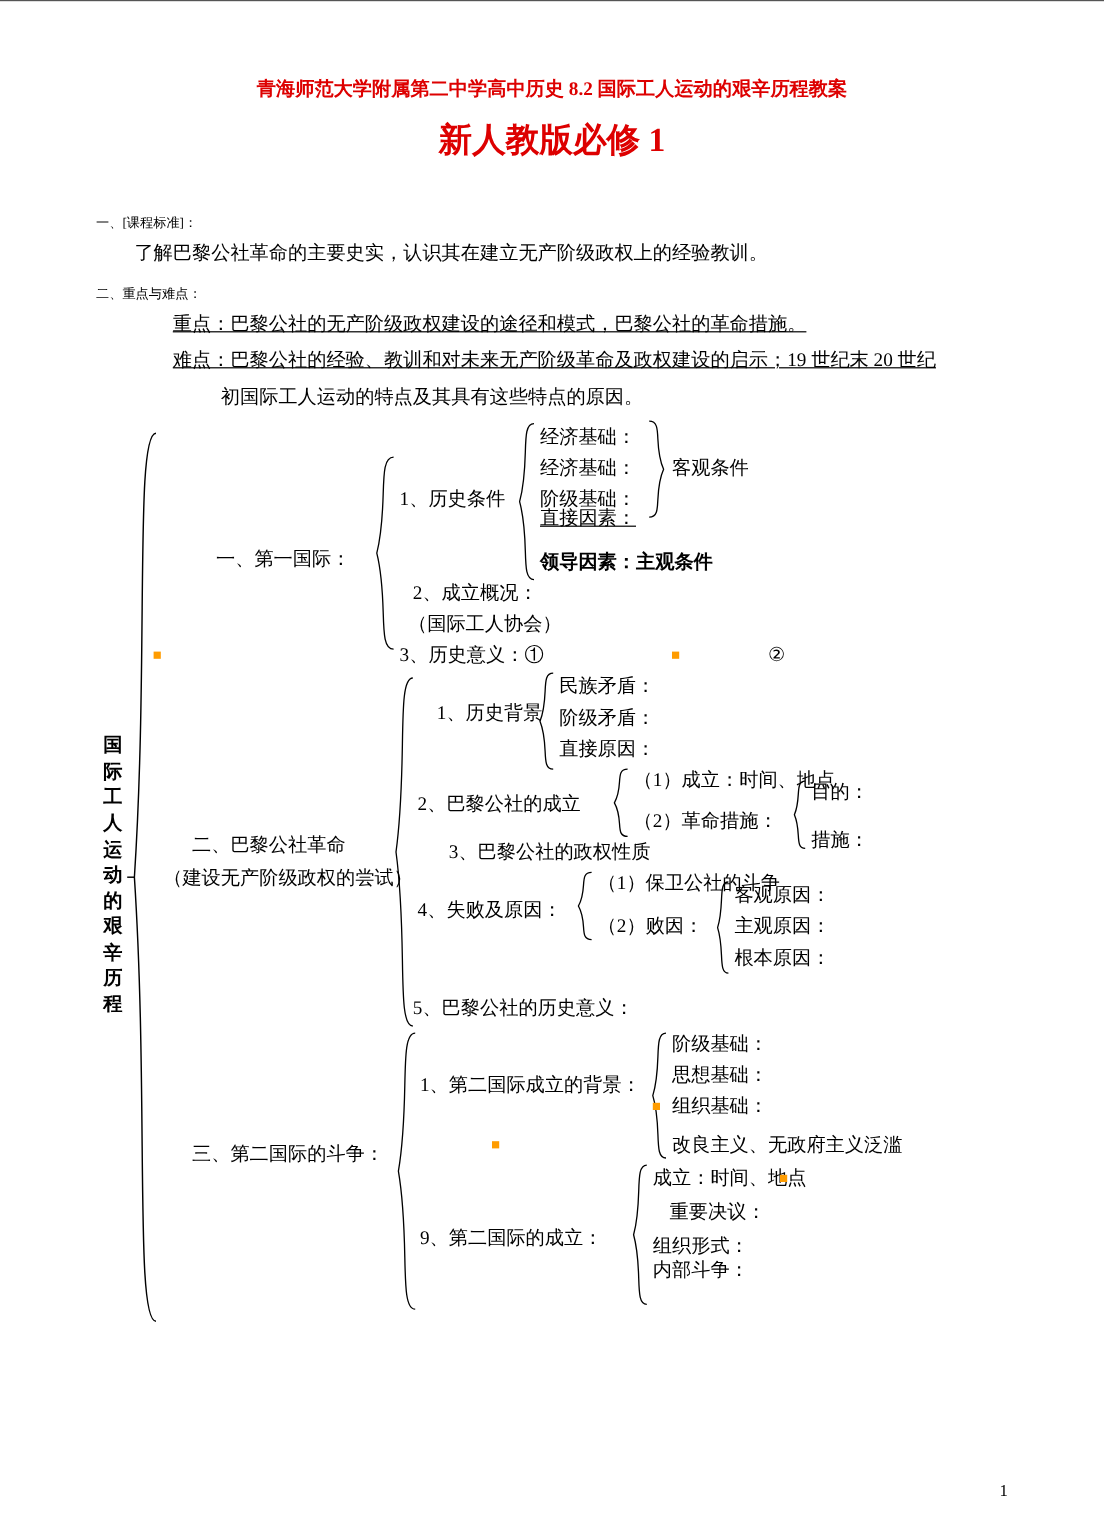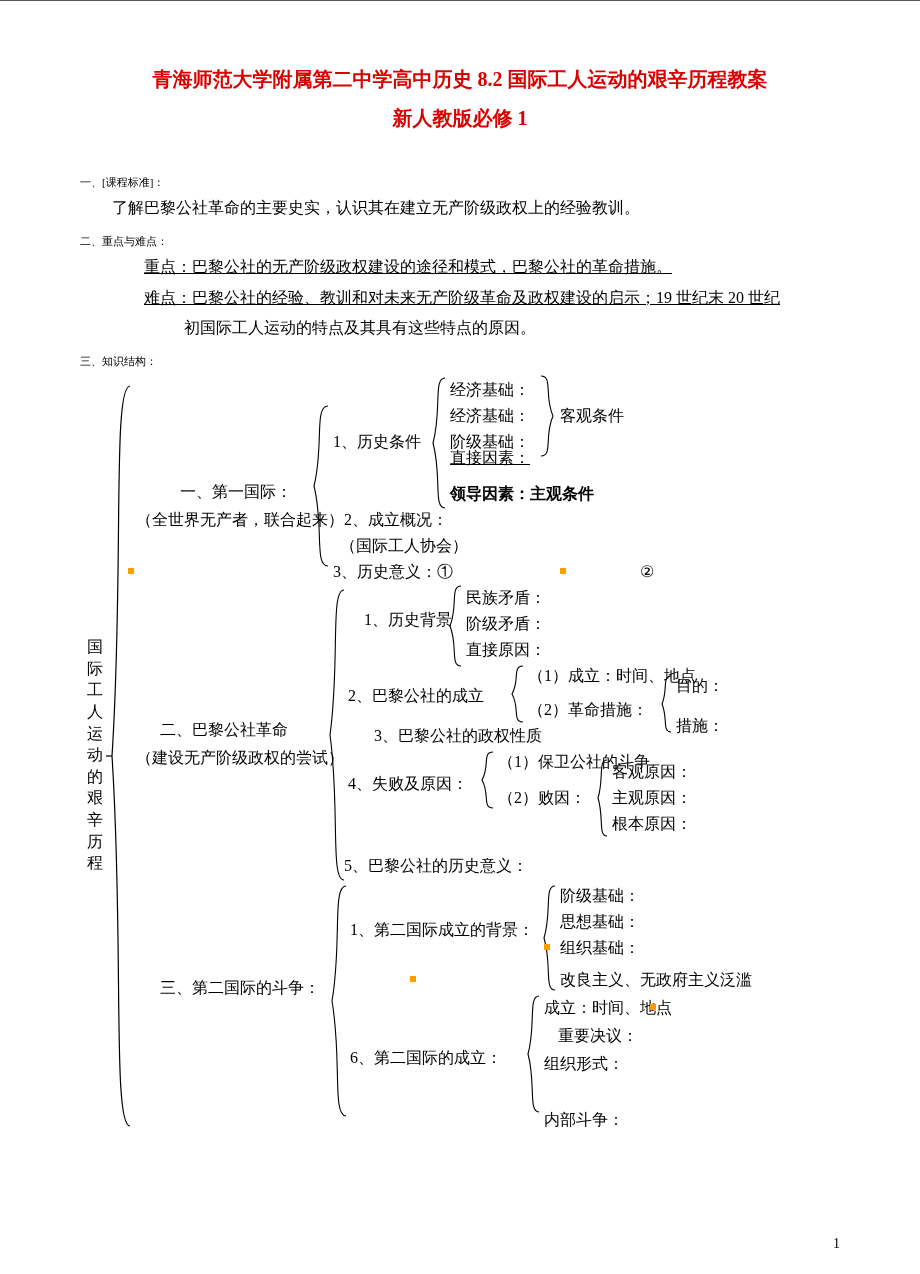--- a/index.html
+++ b/index.html
@@ -15,28 +15,28 @@
     width: 920px;
     min-height: 1274px;
     position: relative;
     padding: 60px 80px 30px 80px;
     box-sizing: border-box;
     border-top: 1px solid #555;
   }
   .title-main {
     color: #d00;
     font-weight: bold;
-    font-size: 20px;
+    font-size: 16px;
     text-align: center;
     line-height: 1.8;
   }
   .title-sub {
     color: #d00;
     font-weight: bold;
-    font-size: 20px;
+    font-size: 28px;
     text-align: center;
     margin-top: 8px;
     margin-bottom: 40px;
   }
   .section-head {
     font-weight: normal;
     font-size: 11px;
     margin-top: 8px;
     line-height: 1.9;
   }
@@ -60,21 +60,22 @@
     height: 760px;
     margin-top: 4px;
   }
   .vertical-label {
     position: absolute;
     left: 6px;
     top: 260px;
     width: 18px;
     font-size: 16px;
     line-height: 1.35;
-    text-align: center;
+    text-align: left;
+    font-weight: bold;
   }
   .brace {
     position: absolute;
     overflow: visible;
   }
   .item {
     position: absolute;
     line-height: 1.8;
     white-space: nowrap;
     font-size: 16px;
@@ -101,33 +102,31 @@
   <div class="title-sub">新人教版必修 1</div>
 
   <div class="section-head">一、[课程标准]：</div>
   <div class="indent1">了解巴黎公社革命的主要史实，认识其在建立无产阶级政权上的经验教训。</div>
 
   <div class="section-head">二、重点与难点：</div>
   <div class="indent2">重点：巴黎公社的无产阶级政权建设的途径和模式，巴黎公社的革命措施。</div>
   <div class="indent2">难点：巴黎公社的经验、教训和对未来无产阶级革命及政权建设的启示；19 世纪末 20 世纪</div>
   <div class="indent2a">初国际工人运动的特点及其具有这些特点的原因。</div>
 
-  <div class="section-head">三、知识结构：</div>
 
   <div class="outline-wrap">
 
     <div class="vertical-label">国际工人运动的艰辛历程</div>
 
     <svg class="brace" style="left:26px; top:10px;" width="30" height="740" viewBox="0 0 30 740">
       <path d="M24,0 C6,0 18,185 6,370 C18,555 6,740 24,740" stroke="#000" fill="none" stroke-width="1.2"></path>
       <path d="M6,370 C2,370 2,370 0,370" stroke="#000" fill="none" stroke-width="1.2"></path>
     </svg>
 
     <div class="item" style="left:100px; top:102px;">一、第一国际：</div>
-    <div class="item" style="left:56px; top:130px;">（全世界无产者，联合起来）</div>
 
     <svg class="brace" style="left:230px; top:30px;" width="22" height="160" viewBox="0 0 22 160">
       <path d="M18,0 C4,0 14,40 4,80 C14,120 4,160 18,160" stroke="#000" fill="none" stroke-width="1.1"></path>
     </svg>
 
     <div class="item" style="left:253px; top:52px;">1、历史条件</div>
     <svg class="brace" style="left:350px; top:2px;" width="18" height="130" viewBox="0 0 18 130">
       <path d="M15,0 C3,0 12,32 3,65 C12,98 3,130 15,130" stroke="#000" fill="none" stroke-width="1.1"></path>
     </svg>
     <div class="item" style="left:370px; top:0px;">经济基础：</div>
@@ -202,27 +201,27 @@
       <path d="M13,0 C2,0 10,26 2,52 C10,78 2,104 13,104" stroke="#000" fill="none" stroke-width="1.1"></path>
     </svg>
     <div class="item" style="left:480px; top:506px;">阶级基础：</div>
     <div class="item" style="left:480px; top:532px;">思想基础：</div>
     <div class="item" style="left:480px; top:558px;">组织基础：</div>
     <div class="item" style="left:480px; top:590px;">改良主义、无政府主义泛滥</div>
 
     <div class="orange-dot" style="left:330px; top:600px;"></div>
     <div class="orange-dot" style="left:464px; top:568px;"></div>
 
-    <div class="item" style="left:270px; top:668px;">6、第二国际的成立：</div>
+    <div class="item" style="left:270px; top:668px;">9、第二国际的成立：</div>
     <svg class="brace" style="left:446px; top:620px;" width="16" height="116" viewBox="0 0 16 116">
       <path d="M13,0 C2,0 10,29 2,58 C10,87 2,116 13,116" stroke="#000" fill="none" stroke-width="1.1"></path>
     </svg>
     <div class="item" style="left:464px; top:618px;">成立：时间、地点</div>
     <div class="item" style="left:478px; top:646px;">重要决议：</div>
     <div class="item" style="left:464px; top:674px;">组织形式：</div>
-    <div class="item" style="left:464px; top:730px;">内部斗争：</div>
+    <div class="item" style="left:464px; top:694px;">内部斗争：</div>
 
     <div class="orange-dot" style="left:570px; top:628px;"></div>
 
   </div>
 
   <div class="page-num">1</div>
 </div>
 
 </body></html>

